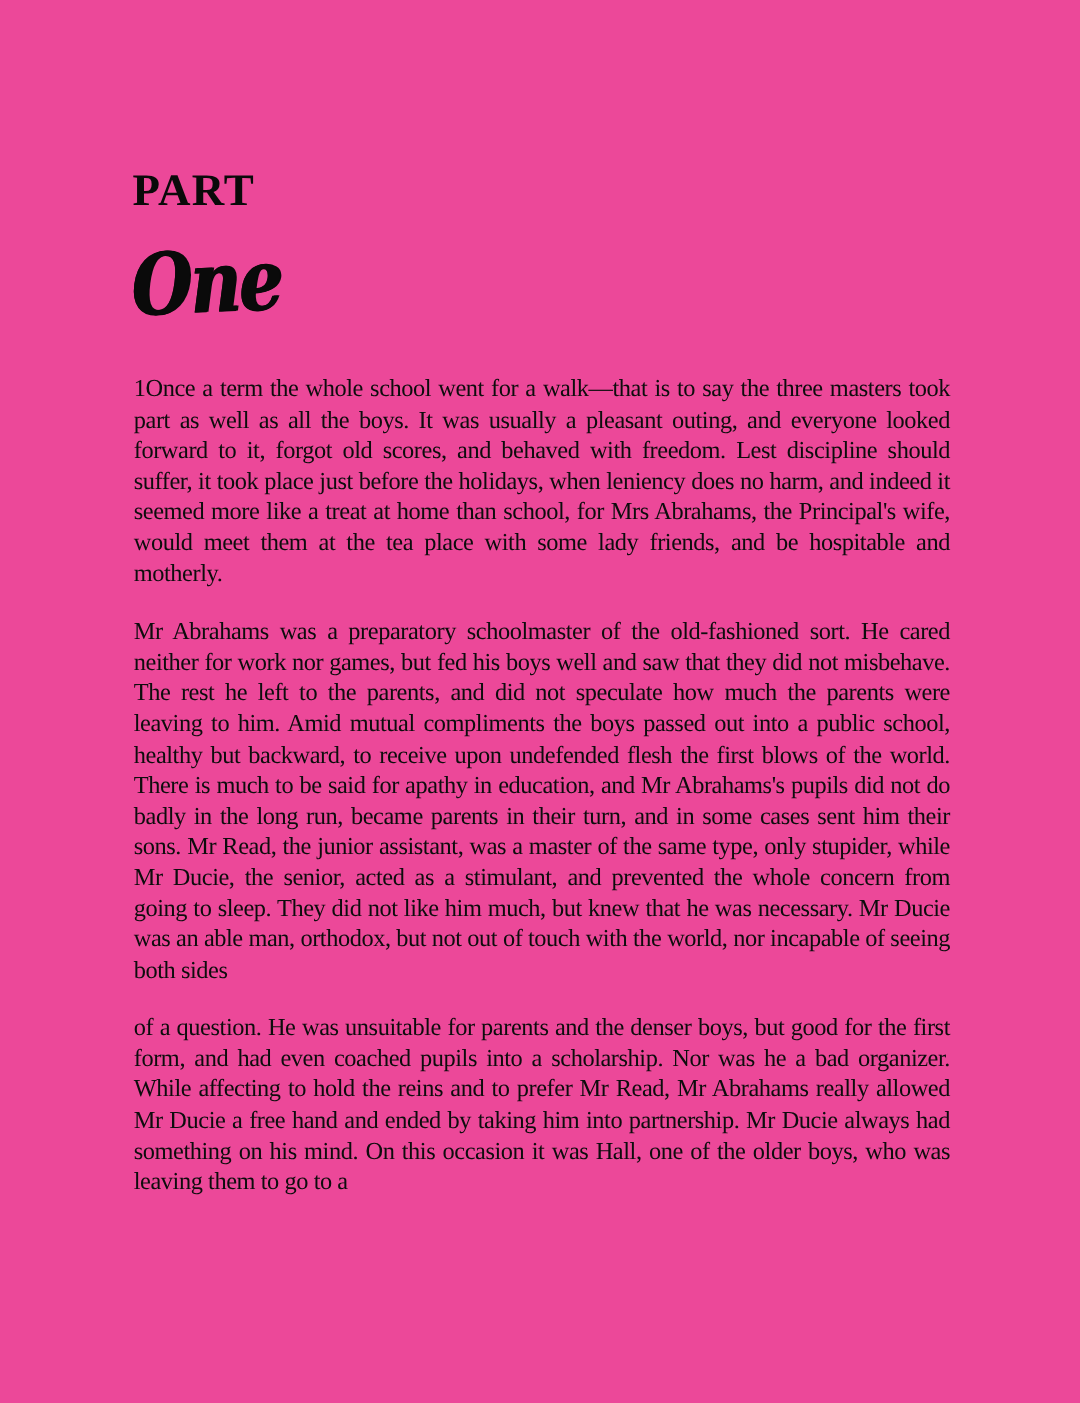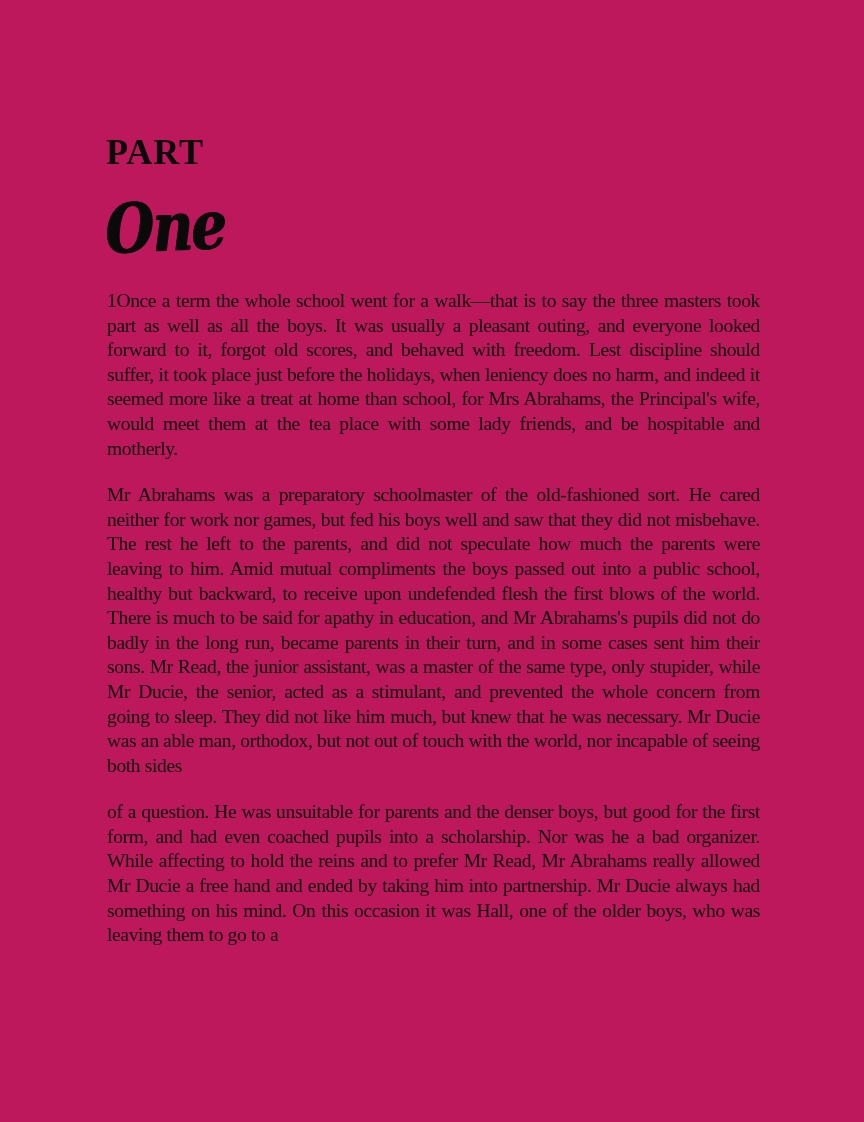--- a/index.html
+++ b/index.html
@@ -5,21 +5,21 @@
   * { box-sizing: border-box; }
   html, body {
     margin: 0;
     padding: 0;
     background: #ffffff;
   }
   .page {
     position: relative;
     width: 864px;
     height: 1122px;
-    background: #be185d;
+    background: #ec4899;
     color: #111111;
     font-family: "Liberation Serif", serif;
     overflow: hidden;
   }
   .part-label {
     position: absolute;
     left: 106px;
     top: 133px;
     margin: 0;
     font-family: "Liberation Serif", serif;
@@ -41,21 +41,21 @@
     line-height: 78px;
     color: #0a0a0a;
     transform: scaleX(0.82) rotate(-2deg);
     transform-origin: left top;
     text-shadow: 1.5px 0 0 currentColor, 0 0.5px 0 currentColor;
     letter-spacing: -2px;
   }
   .body-text {
     position: absolute;
     left: 107px;
-    top: 289px;
+    top: 300px;
     width: 653px;
     font-family: "Liberation Serif", serif;
     font-size: 19.5px;
     line-height: 24.6px;
     letter-spacing: -0.35px;
     text-align: justify;
     color: #0d0d0d;
   }
   .body-text p {
     margin: 0 0 22px 0;

